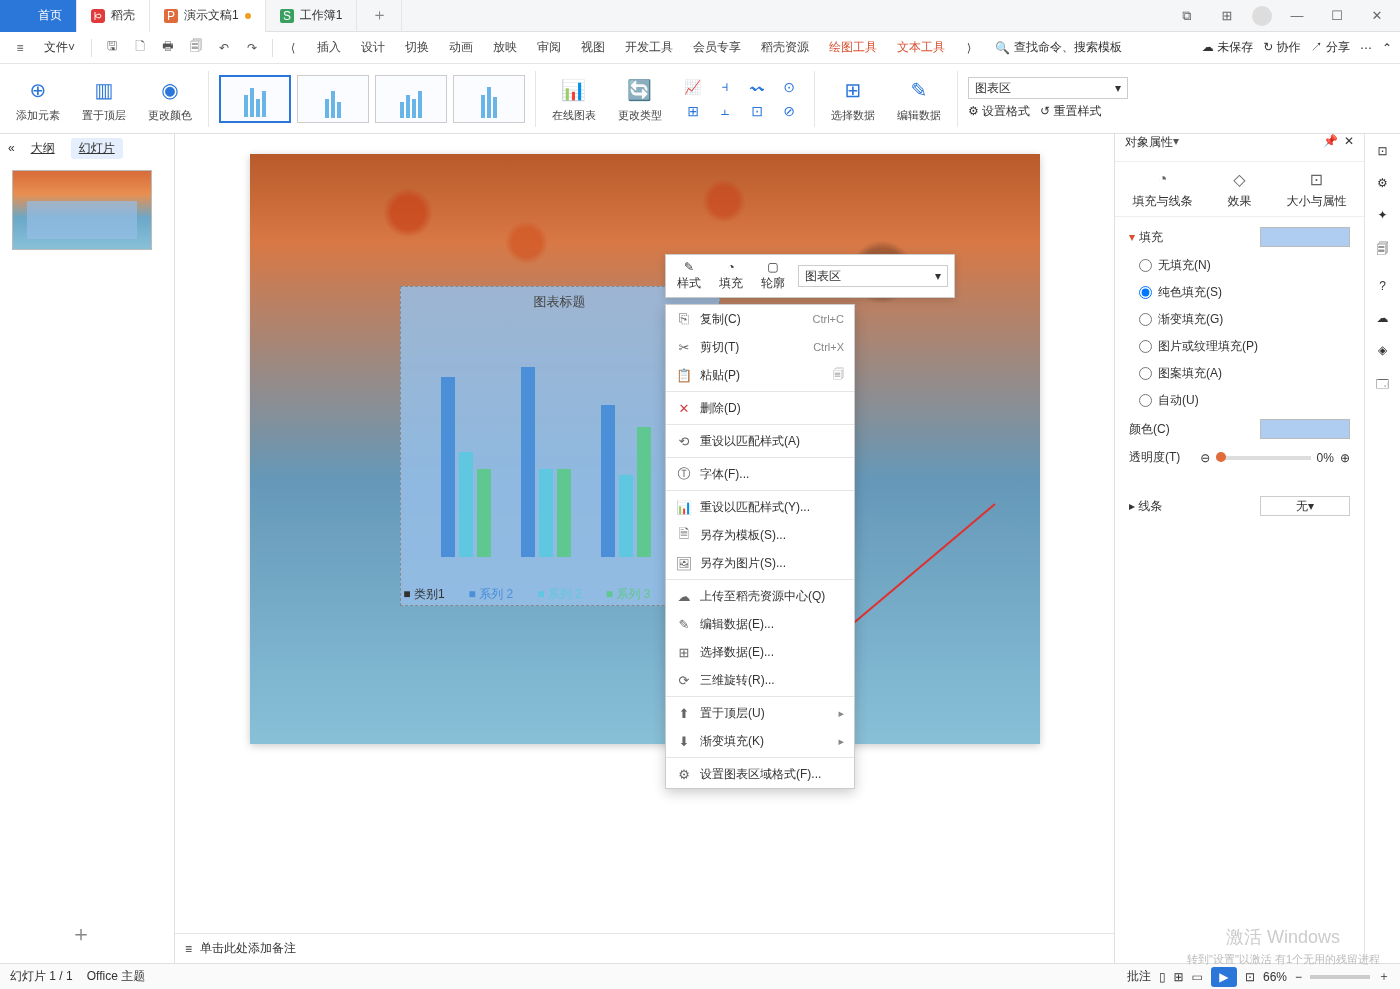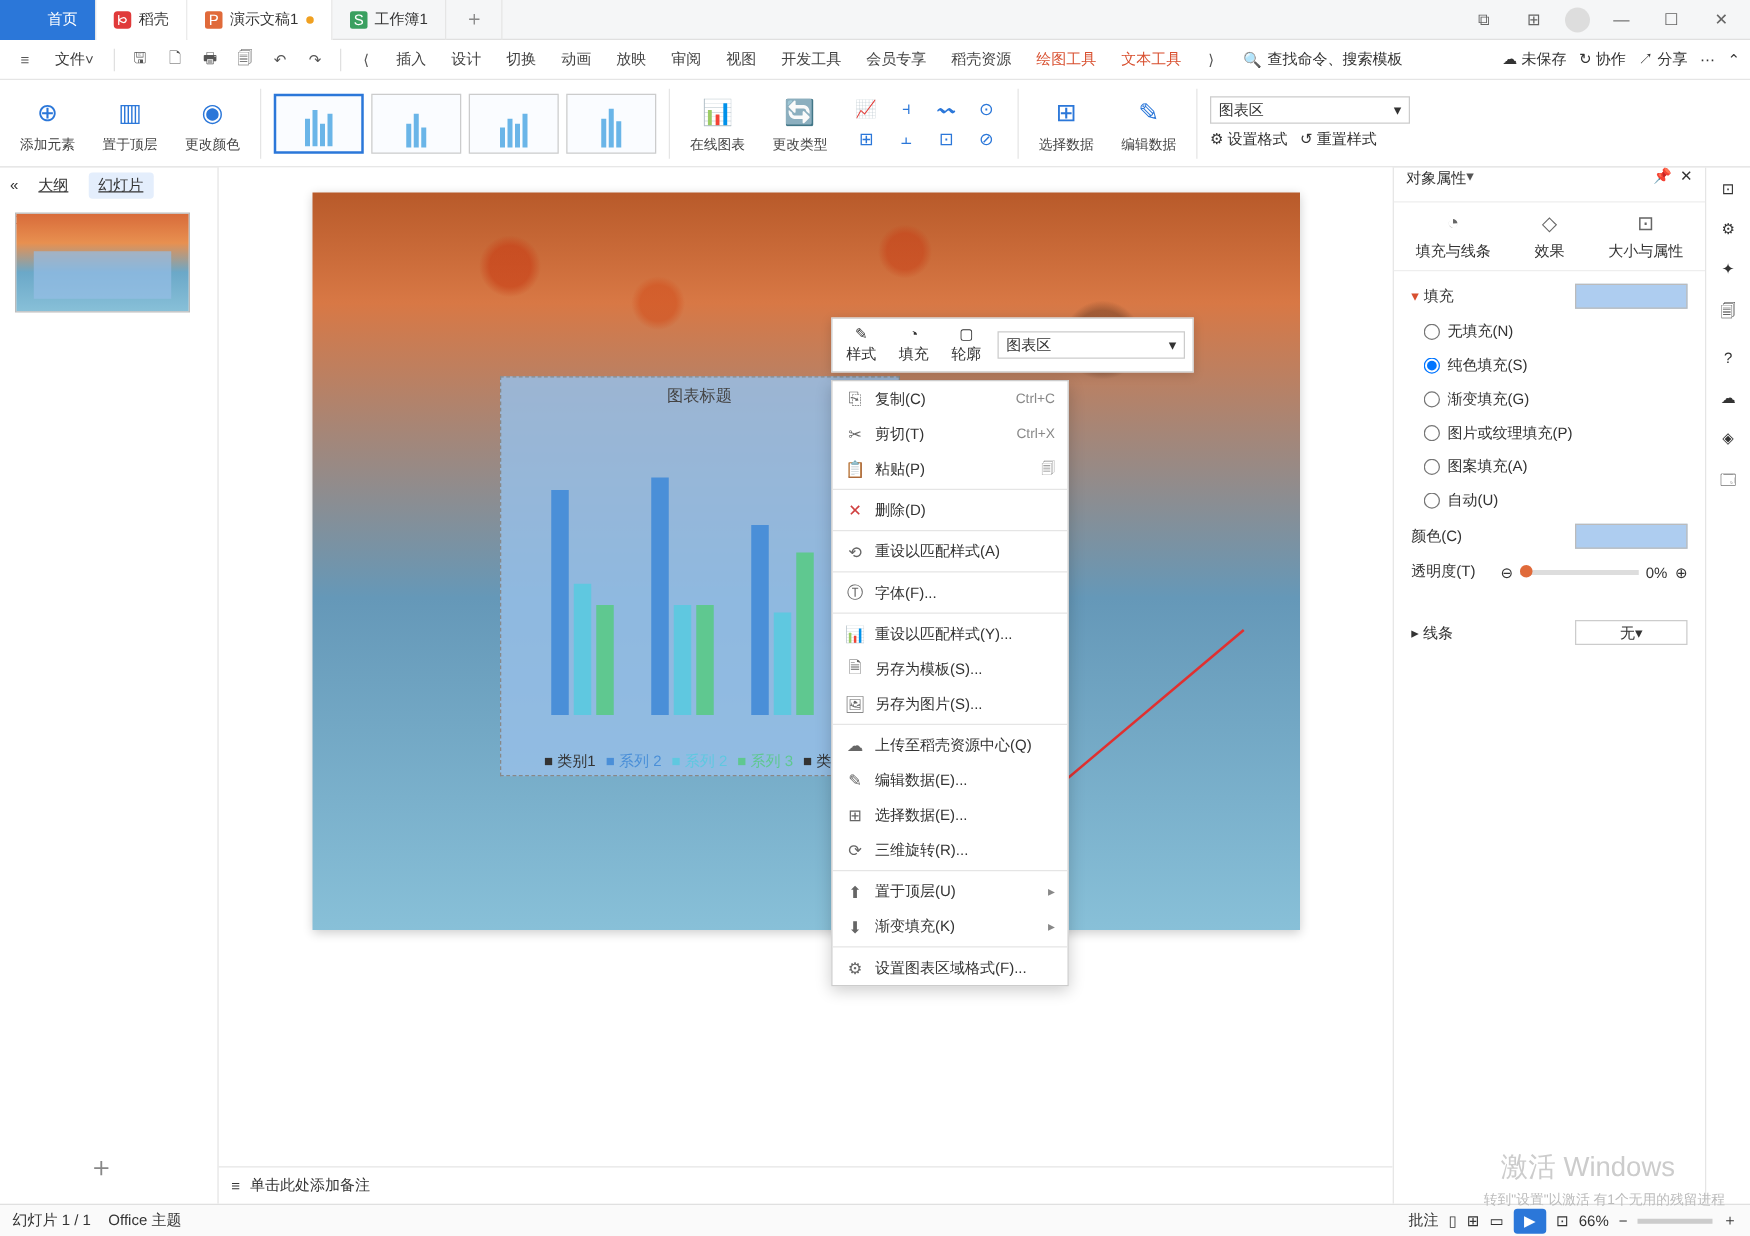--- a/index.html
+++ b/index.html
@@ -48,28 +48,28 @@
 .slide-th .img{width:140px;height:80px;border:1px solid #bbb;background:linear-gradient(180deg,#d86b3a 0%,#e89050 30%,#6ba8c8 60%,#88c0d8 100%);position:relative;}
 .slide-th .img::after{content:"";position:absolute;left:14px;top:30px;right:14px;bottom:10px;background:rgba(150,190,230,.7);}
 
 .canvas{flex:1;background:#fff;display:flex;align-items:flex-start;justify-content:center;padding:20px;position:relative;overflow:hidden;}
 .slide{width:790px;height:590px;position:relative;background:linear-gradient(180deg,#b85a2a 0%,#d87845 15%,#6598b8 55%,#88c0d8 100%);box-shadow:0 2px 8px rgba(0,0,0,.2);}
 .branches{position:absolute;inset:0;background:
  radial-gradient(circle at 20% 10%,rgba(200,60,20,.6) 0 2%,transparent 3%),
  radial-gradient(circle at 35% 15%,rgba(210,80,30,.6) 0 2%,transparent 3%),
  radial-gradient(circle at 60% 8%,rgba(200,60,20,.5) 0 2%,transparent 3%),
  radial-gradient(circle at 80% 20%,rgba(90,50,30,.4) 0 3%,transparent 4%);}
-.chart-box{position:absolute;left:150px;top:147px;width:320px;height:320px;background:rgba(150,190,230,.85);border:1px dashed #888;}
+.chart-box{position:absolute;left:150px;top:132px;width:320px;height:320px;background:rgba(150,190,230,.85);border:1px dashed #888;}
 .chart-title{text-align:center;padding:6px;color:#444;font-size:13px;}
 .chart-area{position:relative;height:260px;margin:0 20px;}
 .bars{position:absolute;bottom:20px;left:20px;right:0;height:220px;display:flex;gap:30px;align-items:flex-end;}
 .bg{display:flex;gap:4px;align-items:flex-end;}
 .bg div{width:14px;}
 .s1{background:#4a8fd8;}.s2{background:#5fc8e0;}.s3{background:#5fc890;}
-.legend{position:absolute;bottom:2px;left:0;right:0;display:flex;justify-content:center;gap:8px;font-size:10px;color:#555;}
+.legend{position:absolute;bottom:2px;left:0;right:0;display:flex;justify-content:center;gap:24px;font-size:10px;color:#555;}
 .legend span::before{content:"■ ";}
 
 .float-toolbar{position:absolute;left:490px;top:120px;background:#fff;border:1px solid #ccc;box-shadow:0 2px 8px rgba(0,0,0,.15);display:flex;align-items:center;height:44px;padding:2px;}
 .ft-btn{width:42px;display:flex;flex-direction:column;align-items:center;gap:1px;font-size:10px;color:#555;}
 .ft-sel{border:1px solid #ccc;height:22px;width:150px;margin:0 4px;padding:0 6px;display:flex;align-items:center;justify-content:space-between;}
 
 .ctx-arrow{position:absolute;left:620px;top:370px;width:220px;height:180px;pointer-events:none;}
 
 .ctx-menu{position:absolute;left:490px;top:170px;width:190px;background:#fff;border:1px solid #ccc;box-shadow:0 4px 12px rgba(0,0,0,.2);}
 .ctx-item{height:28px;display:flex;align-items:center;padding:0 10px;gap:8px;color:#333;}
@@ -97,21 +97,21 @@
 
 .side-icons{width:36px;border-left:1px solid #e5e5e5;display:flex;flex-direction:column;align-items:center;padding-top:10px;gap:18px;color:#888;}
 
 .statusbar{position:absolute;bottom:0;left:0;right:0;height:26px;border-top:1px solid #e0e0e0;display:flex;align-items:center;padding:0 10px;gap:14px;background:#fafafa;font-size:11px;color:#555;}
 .statusbar .right{margin-left:auto;display:flex;align-items:center;gap:8px;}
 .play{width:26px;height:20px;background:#2b77d9;color:#fff;display:flex;align-items:center;justify-content:center;border-radius:3px;}
 
 .notes{position:absolute;bottom:26px;left:175px;right:286px;height:30px;border-top:1px solid #e5e5e5;display:flex;align-items:center;padding:0 10px;color:#aaa;gap:8px;}
 .add-slide{position:absolute;bottom:40px;left:70px;font-size:22px;color:#888;}
 
-.watermark{position:absolute;right:60px;bottom:40px;color:#ccc;font-size:22px;pointer-events:none;}
+.watermark{position:absolute;right:60px;bottom:40px;color:#ccc;font-size:18px;pointer-events:none;}
 .wm2{position:absolute;right:20px;bottom:22px;color:#bbb;font-size:11px;}
 
 svg{overflow:visible;}
 </style>
 </head>
 <body>
 
 <div class="tabbar">
   <div class="tab home">
       <span>首页</span>

